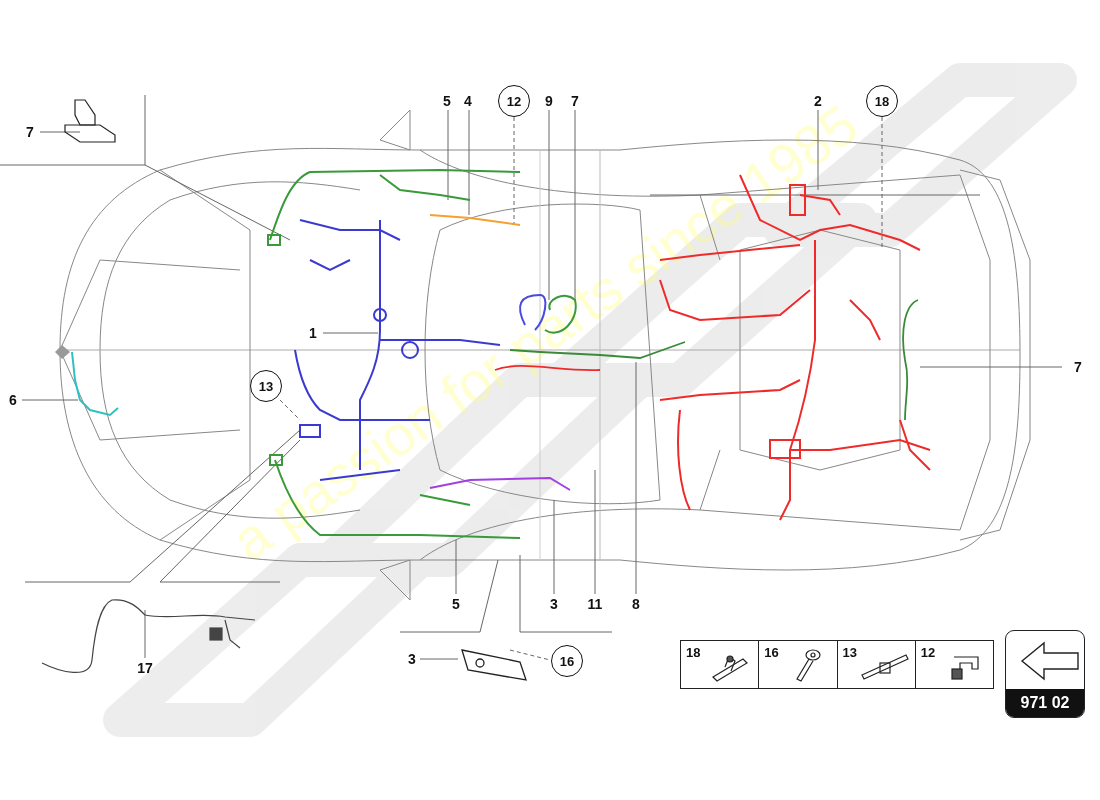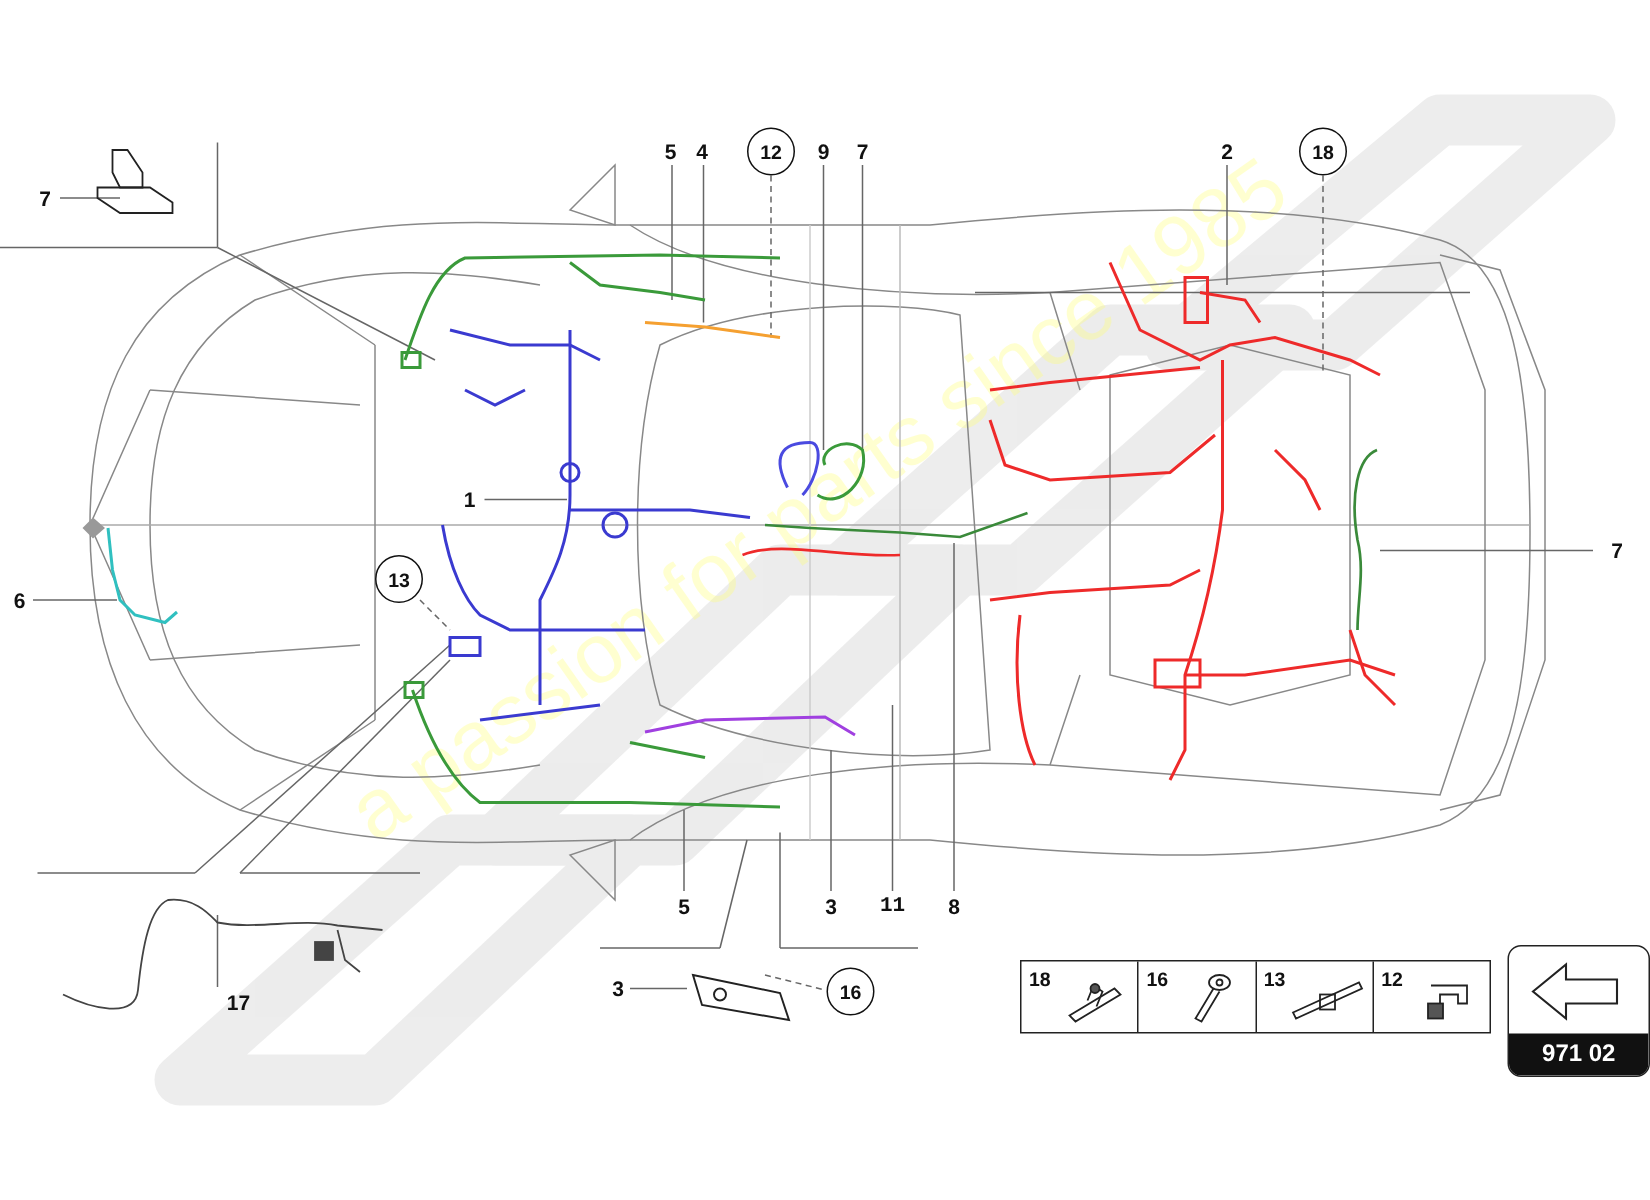--- a/index.html
+++ b/index.html
@@ -5,21 +5,21 @@
   html,body{margin:0;padding:0;background:#ffffff;}
   body{width:1100px;height:800px;position:relative;overflow:hidden;font-family:"Liberation Sans",sans-serif;}
   #stage{position:absolute;left:0;top:0;width:1100px;height:800px;}
   .callout{position:absolute;font-weight:bold;font-size:14px;color:#111;line-height:1;transform:translate(-50%,-50%);white-space:nowrap;}
   .circ{position:absolute;width:32px;height:32px;border:1.6px solid #111;border-radius:50%;box-sizing:border-box;display:flex;align-items:center;justify-content:center;font-weight:bold;font-size:13px;color:#111;background:#fff;transform:translate(-50%,-50%);}
   .legend{position:absolute;left:680px;top:640px;width:314px;height:49px;border:1px solid #222;box-sizing:border-box;display:flex;}
   .legend-cell{flex:1;border-right:1px solid #222;position:relative;}
   .legend-cell:last-child{border-right:none;}
   .legend-num{position:absolute;left:5px;top:4px;font-weight:bold;font-size:13px;color:#111;}
   .legend-cell svg{position:absolute;left:22px;top:6px;}
-  .nav-box{position:absolute;left:1005px;top:630px;width:95px;height:88px;border:1.6px solid #222;border-radius:9px;box-sizing:border-box;overflow:hidden;background:#fff;}
+  .nav-box{position:absolute;left:1005px;top:630px;width:80px;height:88px;border:1.6px solid #222;border-radius:9px;box-sizing:border-box;overflow:hidden;background:#fff;}
   .nav-code{position:absolute;left:0;bottom:0;width:100%;height:28px;background:#111;color:#fff;font-weight:bold;font-size:16px;display:flex;align-items:center;justify-content:center;}
   .nav-box svg{position:absolute;left:12px;top:8px;}
   .wm{position:absolute;pointer-events:none;}
   .wm-text{position:absolute;left:220px;top:520px;font-size:56px;color:rgba(255,255,120,0.35);transform:rotate(-35deg);transform-origin:left top;font-family:"Liberation Sans",sans-serif;white-space:nowrap;}
 </style>
 </head>
 <body>
 
 <div id="stage">
 
@@ -170,27 +170,27 @@
   <div class="callout" style="left:818px;top:101px;">2</div>
   <div class="callout" style="left:554px;top:604px;">3</div>
   <div class="callout" style="left:468px;top:101px;">4</div>
   <div class="callout" style="left:447px;top:101px;">5</div>
   <div class="callout" style="left:456px;top:604px;">5</div>
   <div class="callout" style="left:13px;top:400px;">6</div>
   <div class="callout" style="left:30px;top:132px;">7</div>
   <div class="callout" style="left:636px;top:604px;">8</div>
   <div class="callout" style="left:549px;top:101px;">9</div>
   <div class="callout" style="left:575px;top:101px;">7</div>
-  <div class="callout" style="left:595px;top:604px;font-family:Liberation Mono, monospace;">11</div>
+  <div class="callout" style="left:595px;top:604px;">11</div>
   <div class="circ" style="left:514px;top:101px;">12</div>
   <div class="circ" style="left:266px;top:386px;">13</div>
   <div class="callout" style="left:1078px;top:367px;">7</div>
   <div class="callout" style="left:412px;top:659px;">3</div>
   <div class="circ" style="left:567px;top:661px;">16</div>
-  <div class="callout" style="left:159px;top:668px;">17</div>
+  <div class="callout" style="left:145px;top:668px;">17</div>
   <div class="circ" style="left:882px;top:101px;">18</div>
 
   <div class="legend">
     <div class="legend-cell">
       <span class="legend-num">18</span>
       <svg width="50" height="38">
           <g fill="none" stroke="#222" stroke-width="1.2">
             <path d="M10 30 L40 12 L44 16 L14 34 Z"></path>
             <path d="M22 20 L26 10 L32 14 L28 24"></path>
             <circle cx="27" cy="12" r="3" fill="#555"></circle>

